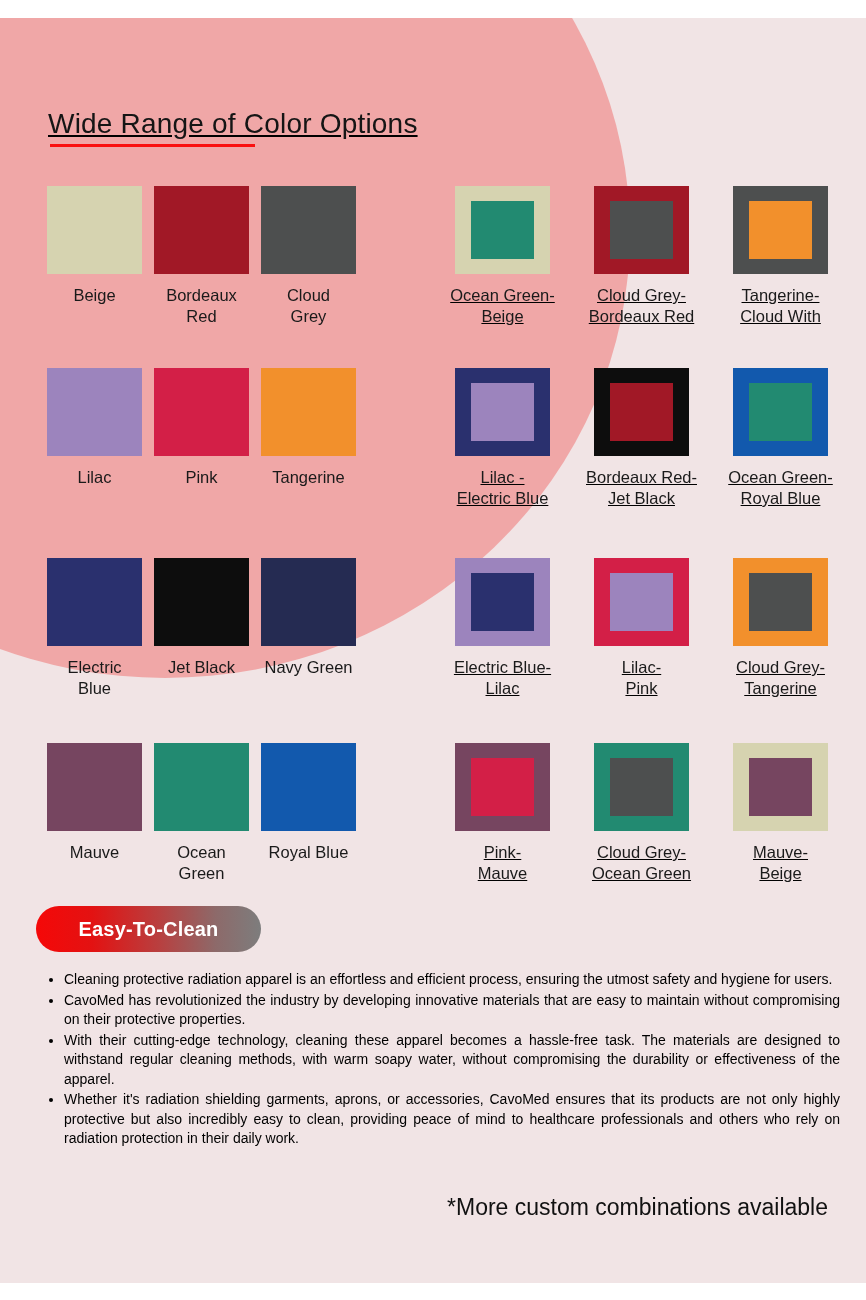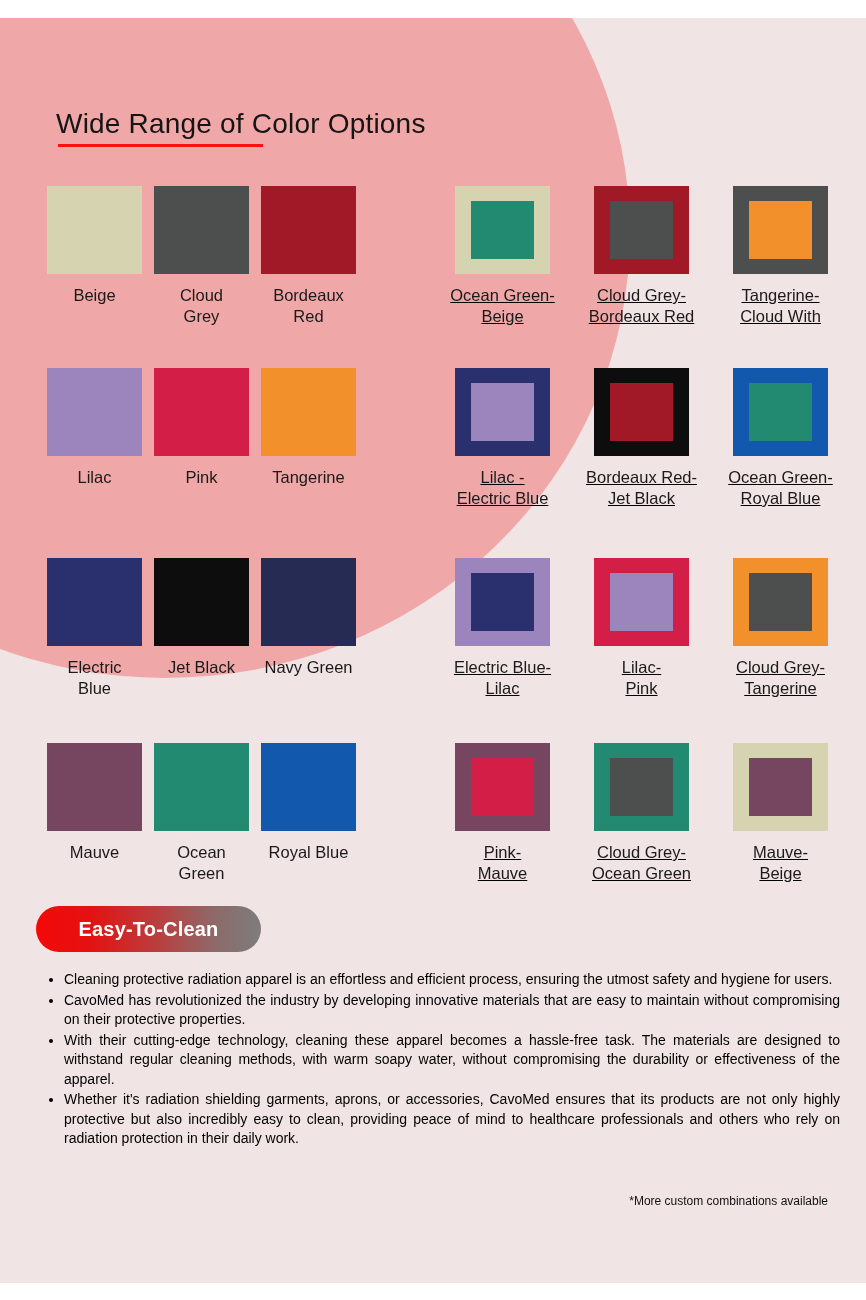--- a/index.html
+++ b/index.html
@@ -46,22 +46,23 @@
   }
 
   .content {
     position: relative;
     z-index: 2;
   }
 
   
   .title-wrap {
     position: absolute;
-    left: 56px;
+    left: 48px;
     top: 90px;
+    text-decoration: underline;
   }
   .title {
     font-size: 28px;
     color: #151515;
     letter-spacing: 0.2px;
     white-space: nowrap;
     font-weight: 400;
   }
   .title-rule {
     position: absolute;
@@ -174,21 +175,21 @@
     text-align: justify;
     margin-bottom: 1px;
   }
 
   .footnote {
     position: absolute;
     left: 0;
     top: 1176px;
     width: 828px;
     text-align: right;
-    font-size: 12px;
+    font-size: 23px;
     color: #111111;
   }
 </style>
 </head>
 <body>
 
 <div class="page">
 
   <div class="blob"></div>
   <div class="blob-fill"></div>
@@ -201,28 +202,28 @@
     </div>
 
     <div class="grid">
         <div class="grid-row" style="height: 172px;">
           <div class="col-left">
             <div class="cell">
               <div class="sw-solid" style="background: rgb(214, 211, 176);"></div>
               <div class="sw-label" style="white-space: pre-line;">Beige</div>
             </div>
             <div class="cell">
+              <div class="sw-solid" style="background: rgb(161, 24, 38);"></div>
+              <div class="sw-label" style="white-space: pre-line;">Bordeaux
+Red</div>
+            </div>
+            <div class="cell">
               <div class="sw-solid" style="background: rgb(77, 79, 79);"></div>
               <div class="sw-label" style="white-space: pre-line;">Cloud
 Grey</div>
-            </div>
-            <div class="cell">
-              <div class="sw-solid" style="background: rgb(161, 24, 38);"></div>
-              <div class="sw-label" style="white-space: pre-line;">Bordeaux
-Red</div>
             </div>
           </div>
           <div class="col-right">
             <div class="cell-r">
               <div class="sw-combo" style="background: rgb(214, 211, 176);">
                 <div class="inner" style="background: rgb(34, 138, 113);"></div>
               </div>
               <div class="sw-label" style="white-space: pre-line;">Ocean Green-
 Beige</div>
             </div>

